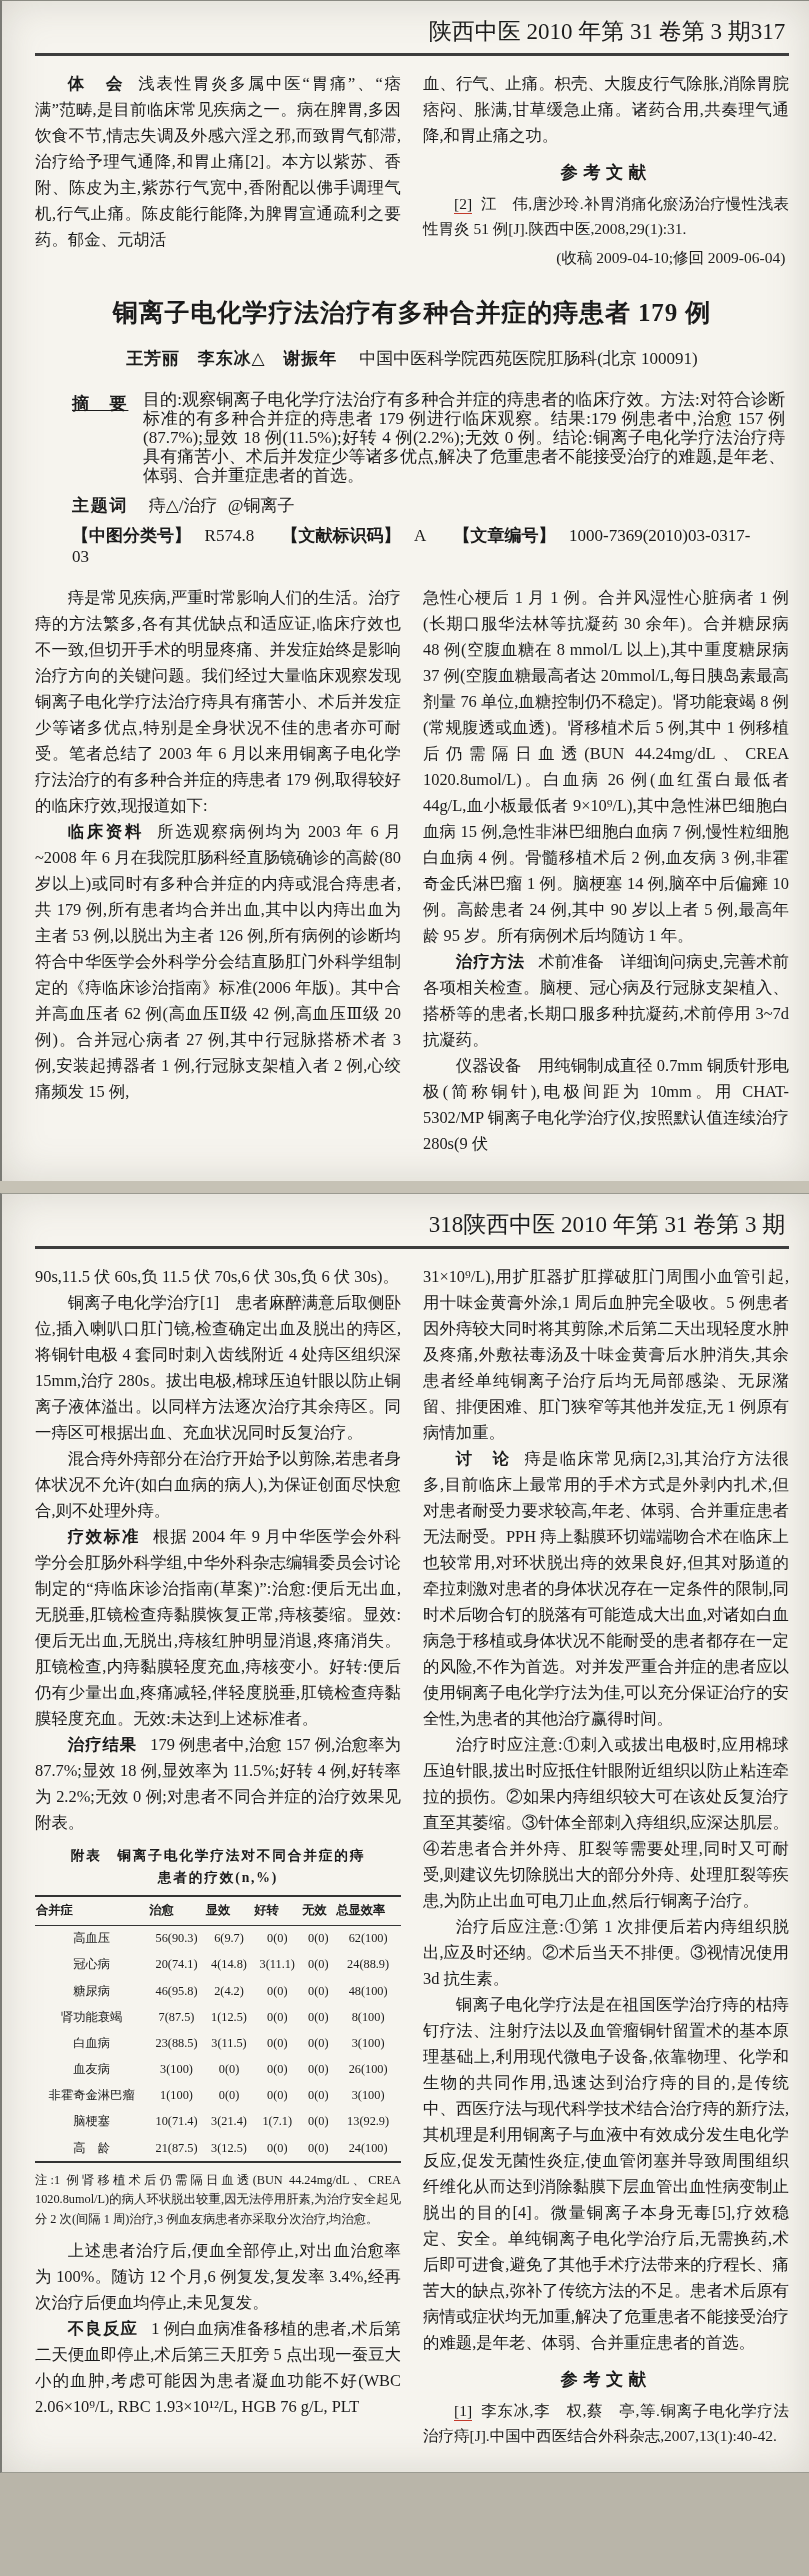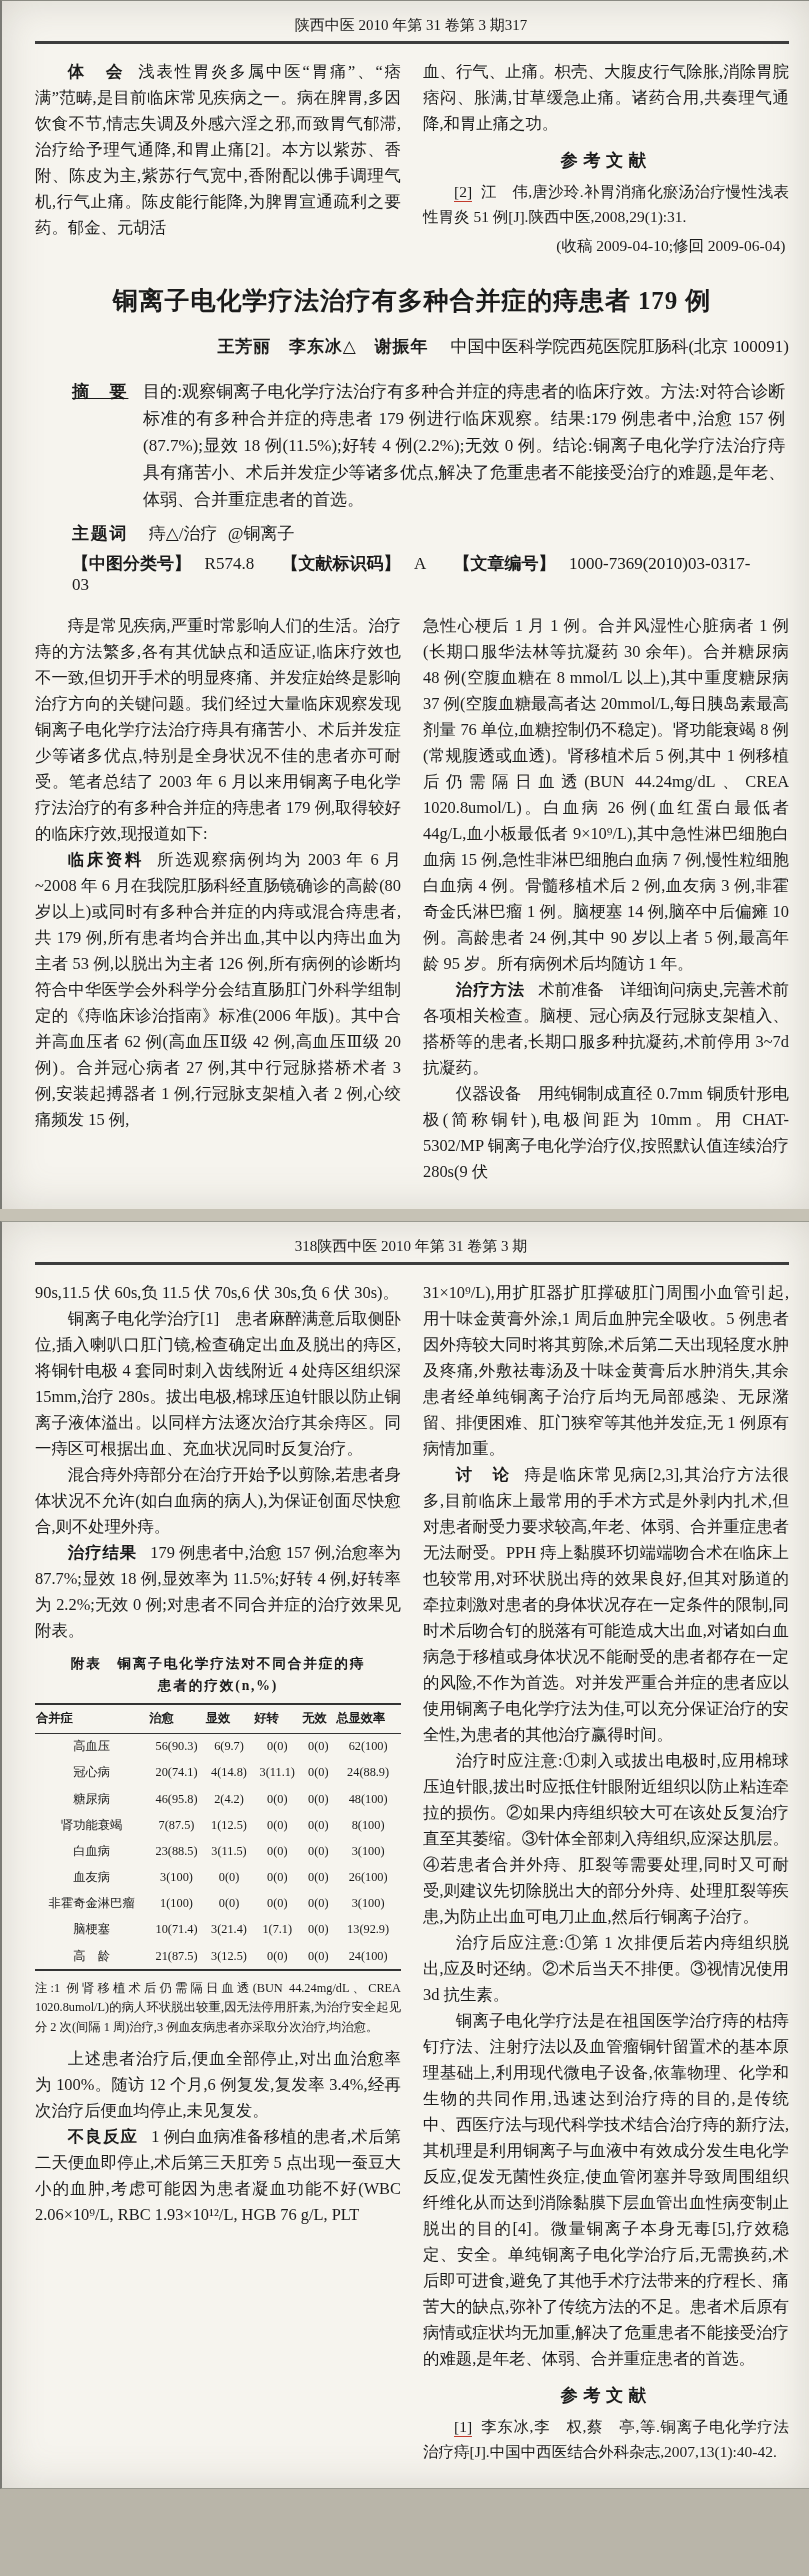--- a/index.html
+++ b/index.html
@@ -14,42 +14,42 @@
   .page {
     background: #f6f4ee;
     border-left: 2.7px solid #7a7a74;
     box-shadow: inset 0 0 42px rgba(110,105,90,.22);
     padding: 7.3px 20px 24px 33px;
     overflow: hidden;
   }
   .p317 { border-top: 1.8px solid #8a8a82; min-height: 1146px; }
   .p318 { margin-top: 12px; min-height: 1159px; border-top: 1.8px solid #9a9a90; border-bottom: 1.8px solid #9a9a90; }
 
-  .page-head { display: flex; justify-content: center; align-items: baseline; font-size: 15px; padding: 7.3px 3.7px 6.4px 1.8px; }
+  .page-head { display: flex; justify-content: flex-end; align-items: baseline; font-size: 23px; padding: 7.3px 3.7px 6.4px 1.8px; }
   .head-rule { border-top: 3.7px solid #3d3d3d; margin-bottom: 14.6px; }
 
   .cols { display: flex; gap: 22px; }
   .col { flex: 1 1 0; min-width: 0; }
 
   p.body { font-size: 16.4px; line-height: 26px; text-align: justify; text-indent: 2em; }
   p.noindent { text-indent: 0; }
   .lead { font-weight: bold; margin-right: 0.8em; letter-spacing: 0.9px; }
 
   .refs-heading { text-align: center; font-weight: bold; font-size: 17.3px; letter-spacing: 5.5px; margin: 11px 0 7.3px; }
   p.ref { font-size: 15.5px; line-height: 25px; text-align: justify; text-indent: 2em; }
   .ref-marker { border-bottom: 1.8px solid #c23a2b; padding-bottom: 0.9px; margin-right: 0.55em; }
   .received { text-align: right; font-size: 15.5px; margin-top: 7.3px; padding-right: 3.7px; }
 
   .article-title { text-align: center; font-size: 25px; font-weight: bold; letter-spacing: 0.9px; margin: 27px 7.3px 18px; }
-  .authors-line { text-align: right; font-size: 17px; margin-bottom: 20px; }
+  .authors-line { text-align: center; font-size: 17px; margin-bottom: 20px; }
   .authors { font-weight: bold; margin-right: 1.3em; letter-spacing: 0.9px; }
 
   .abstract { display: flex; gap: 14.6px; margin: 0 3.7px 9px 37px; }
   .abstract-label { font-weight: bold; white-space: nowrap; font-size: 17px; line-height: 27px; letter-spacing: 1.8px; text-decoration: underline; }
-  .abstract-text { font-size: 17px; line-height: 27px; text-align: justify; flex: 1; }
+  .abstract-text { font-size: 17px; line-height: 19px; text-align: justify; flex: 1; }
   .kw-line { margin: 1.8px 3.7px 7.3px 37px; font-size: 17px; }
   .kw-label { font-weight: bold; margin-right: 1.2em; letter-spacing: 1.8px; }
   .kw-sep { margin: 0 0.6em; }
   .clc-line { margin: 1.8px 3.7px 18px 37px; font-size: 17px; }
   .clc-label { font-weight: bold; }
   .clc-val { margin-right: 1.6em; margin-left: 0.8em; }
 
   .footnote { margin-top: 18px; font-size: 15.5px; }
   .footnote-rule { width: 199px; border-top: 2.3px solid #555; margin-bottom: 8.2px; }
 
@@ -115,20 +115,21 @@
     <span>318</span>
     <span>陕西中医 2010 年第 31 卷第 3 期</span>
   </div>
   <div class="head-rule"></div>
 
   <div class="cols">
     <div class="col">
       <p class="body noindent">90s,11.5 伏 60s,负 11.5 伏 70s,6 伏 30s,负 6 伏 30s)。</p>
       <p class="body">铜离子电化学治疗[1]　患者麻醉满意后取侧卧位,插入喇叭口肛门镜,检查确定出血及脱出的痔区,将铜针电极 4 套同时刺入齿线附近 4 处痔区组织深 15mm,治疗 280s。拔出电极,棉球压迫针眼以防止铜离子液体溢出。以同样方法逐次治疗其余痔区。同一痔区可根据出血、充血状况同时反复治疗。</p>
       <p class="body">混合痔外痔部分在治疗开始予以剪除,若患者身体状况不允许(如白血病的病人),为保证创面尽快愈合,则不处理外痔。</p>
+      <p class="body"><span class="lead">疗效标准</span><span>根据 2004 年 9 月中华医学会外科学分会肛肠外科学组,中华外科杂志编辑委员会讨论制定的“痔临床诊治指南(草案)”:治愈:便后无出血,无脱垂,肛镜检查痔黏膜恢复正常,痔核萎缩。显效:便后无出血,无脱出,痔核红肿明显消退,疼痛消失。肛镜检查,内痔黏膜轻度充血,痔核变小。好转:便后仍有少量出血,疼痛减轻,伴轻度脱垂,肛镜检查痔黏膜轻度充血。无效:未达到上述标准者。</span></p>
       <p class="body"><span class="lead">治疗结果</span><span>179 例患者中,治愈 157 例,治愈率为 87.7%;显效 18 例,显效率为 11.5%;好转 4 例,好转率为 2.2%;无效 0 例;对患者不同合并症的治疗效果见附表。</span></p>
 
       <div class="table-caption">附表　铜离子电化学疗法对不同合并症的痔患者的疗效(n,%)</div>
       <table class="data">
         <thead>
           <tr>
             <th>合并症</th>
             <th>治愈</th>
             <th>显效</th>
             <th>好转</th>

